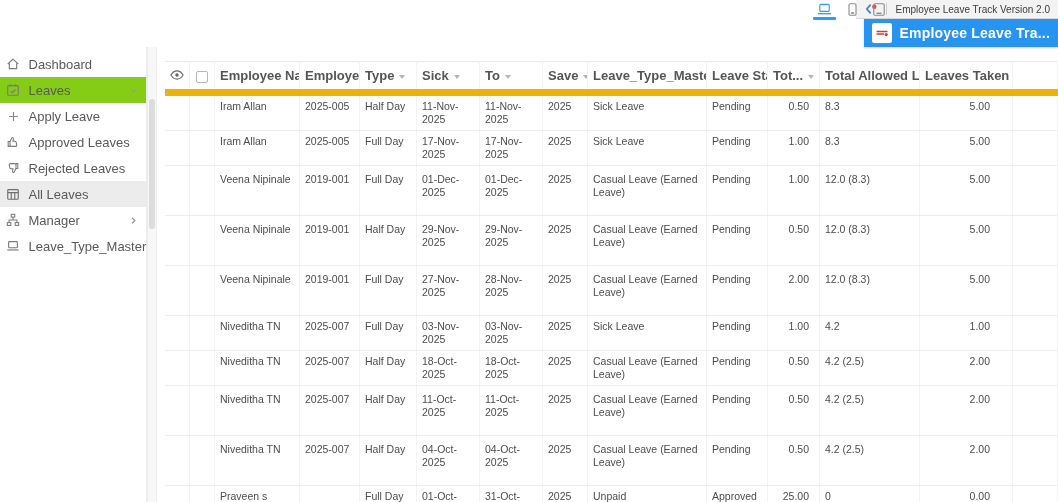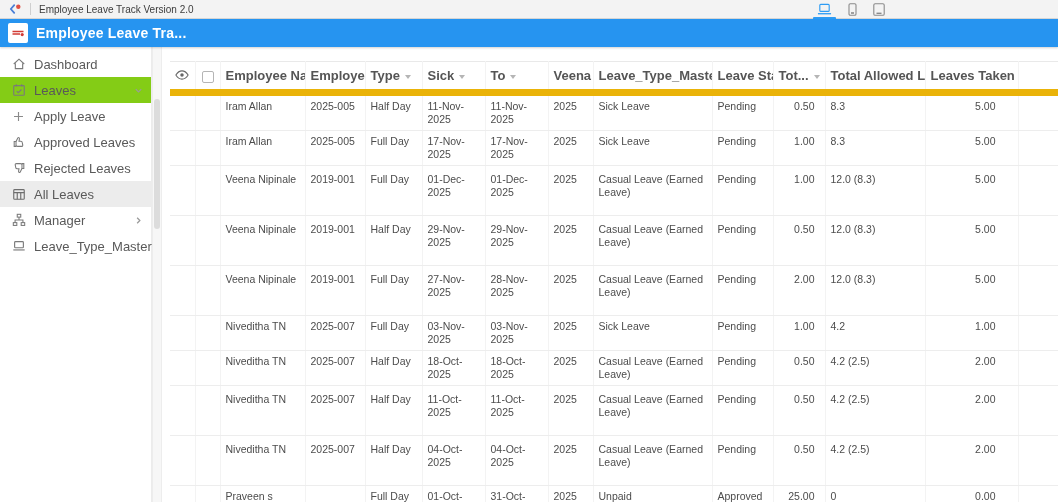--- a/index.html
+++ b/index.html
@@ -1,18 +1,18 @@
 <!DOCTYPE html>
 <html><head>
 <meta charset="utf-8">
 <style>
   * { margin:0; padding:0; box-sizing:border-box; }
   html,body { width:1058px; height:502px; overflow:hidden; background:#fff;
               font-family:"Liberation Sans", sans-serif; }
-  .page { width:1058px; height:502px; display:flex; flex-direction:column; overflow:hidden; }
+  .page { width:1058px; height:502px; display:flex; flex-direction:column; overflow:hidden;align-items:flex-end; }
 
   
   .topbar { height:19px; background:#f3f3f3; border-bottom:1px solid #d8d8d8;
             display:flex; align-items:center; padding:0 8px; position:relative; flex:0 0 auto; }
   .topbar .tb-divider { width:1px; height:12px; background:#cfcfcf; margin:0 8px; }
   .topbar-title { font-size:10px; color:#3c3c3c; }
   .device-icons { position:absolute; right:173px; top:0; height:19px; display:flex; align-items:center; gap:16px; }
   .dev { position:relative; display:flex; align-items:center; }
   .dev.active::after { content:''; position:absolute; left:-4px; right:-4px; bottom:-4px;
                        height:3px; background:#2d9cf4; border-radius:1px; }
@@ -244,21 +244,21 @@
             <th class="c-eye"><svg width="14" height="10" viewBox="0 0 16 11" fill="none" stroke="#666" stroke-width="1.2">
                   <path d="M1 5.5 C3.2 2 5.8 0.8 8 0.8 C10.2 0.8 12.8 2 15 5.5 C12.8 9 10.2 10.2 8 10.2 C5.8 10.2 3.2 9 1 5.5 Z"></path>
                   <circle cx="8" cy="5.5" r="2" fill="#666" stroke="none"></circle>
                 </svg></th>
             <th class="c-cb"><span class="cb"></span></th>
             <th><span>Employee Na...</span></th>
             <th><span>Employee...</span></th>
             <th><span>Type</span><span class="arr"></span></th>
             <th><span>Sick</span><span class="arr"></span></th>
             <th><span>To</span><span class="arr"></span></th>
-            <th><span>Veena</span><span class="arr"></span></th>
+            <th><span>Save</span><span class="arr"></span></th>
             <th><span>Leave_Type_Master</span><span class="arr"></span></th>
             <th><span>Leave Sta...</span></th>
             <th class="num"><span>Tot...</span><span class="arr"></span></th>
             <th><span>Total Allowed Lea...</span></th>
             <th class="num-lt"><span>Leaves Taken</span><span class="arr"></span></th>
             <th></th>
           </tr>
         </thead>
         <tbody>
   <tr>

